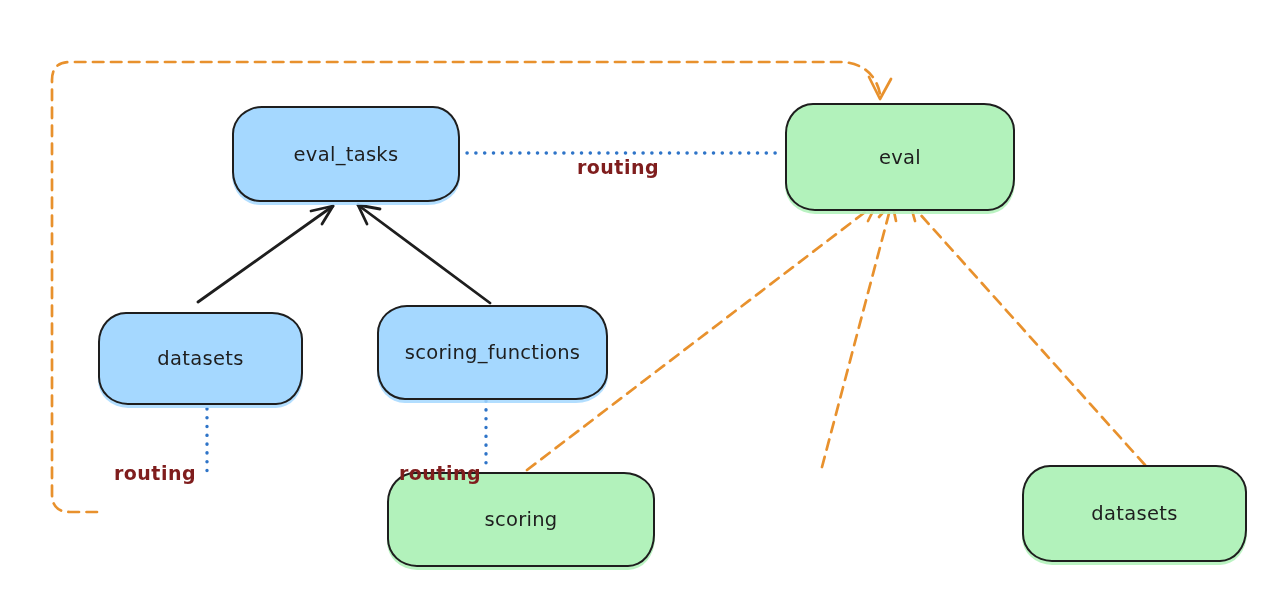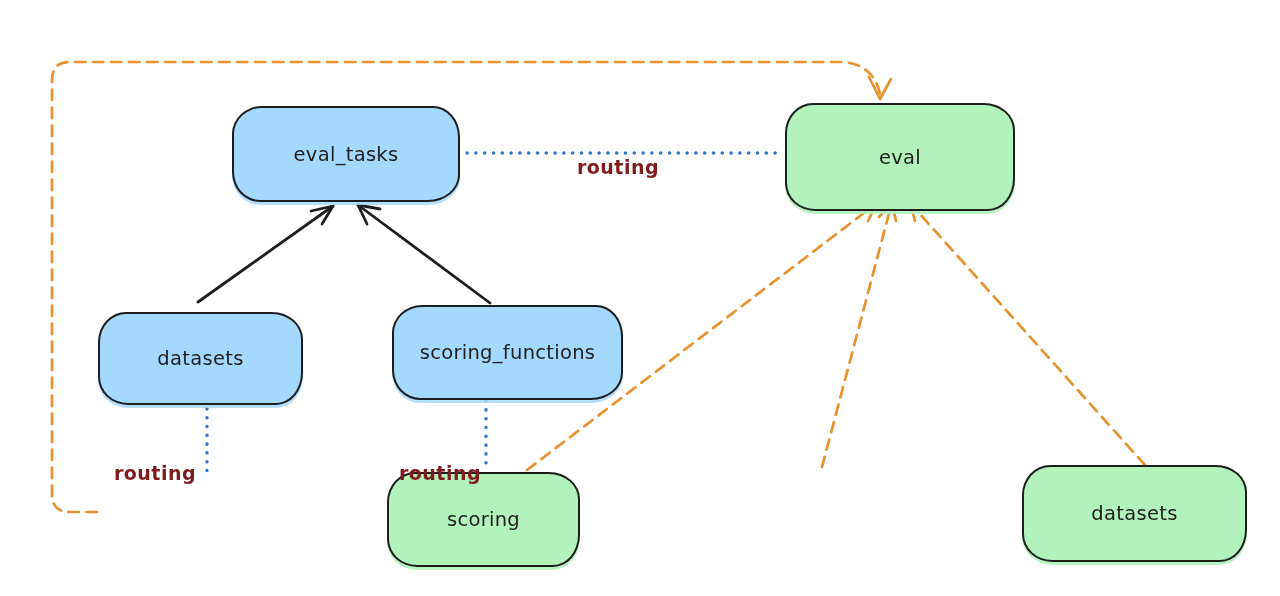--- a/index.html
+++ b/index.html
@@ -90,26 +90,26 @@
   </div>
 
   <div class="node fill-green r2" style="left:785px; top:103px; width:230px; height:108px;">
     <span>eval</span>
   </div>
 
   <div class="node fill-blue r2" style="left:98px; top:312px; width:205px; height:93px;">
     <span>datasets</span>
   </div>
 
-  <div class="node fill-blue r1" style="left:377px; top:305px; width:231px; height:95px;margin-left:15px;">
+  <div class="node fill-blue r1" style="left:377px; top:305px; width:231px; height:95px;">
     <span>scoring_functions</span>
   </div>
 
 
-  <div class="node fill-green r2" style="left:387px; top:472px; width:193px; height:95px;">
+  <div class="node fill-green r2" style="left:387px; top:472px; width:268px; height:95px;">
     <span>scoring</span>
   </div>
 
 
   <div class="node fill-green r2" style="left:1022px; top:465px; width:225px; height:97px;">
     <span>datasets</span>
   </div>
 
   <div class="edge-label" style="left:618px; top:131px;">routing</div>
   <div class="edge-label" style="left:155px; top:437px;">routing</div>

